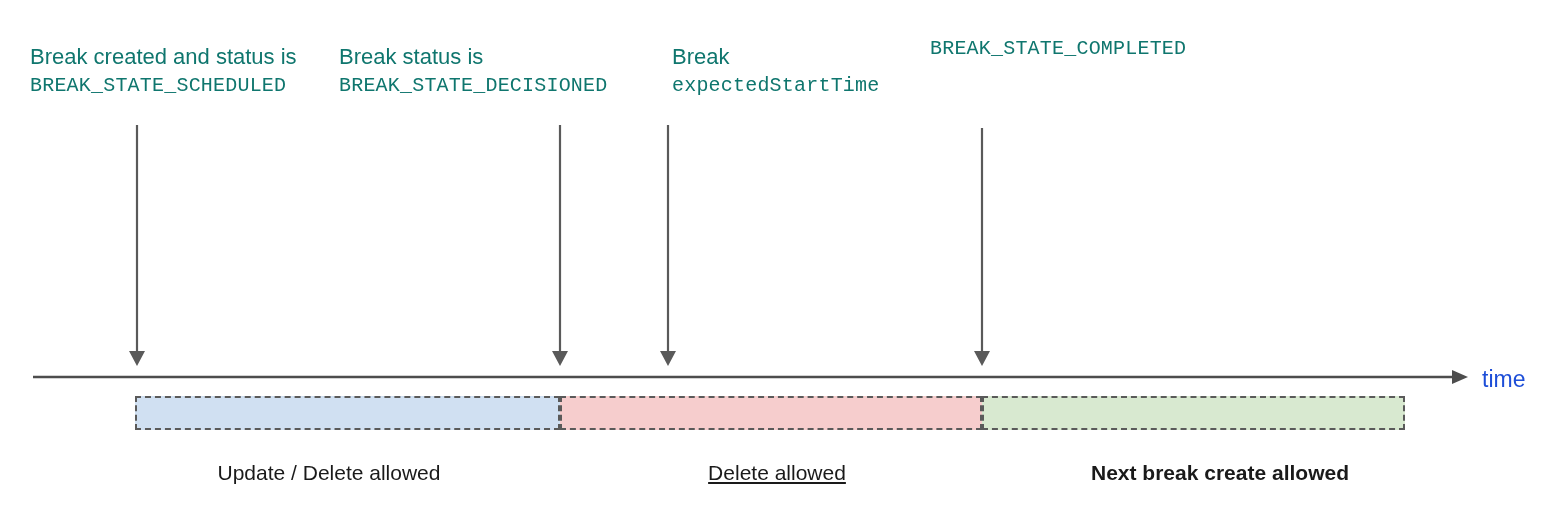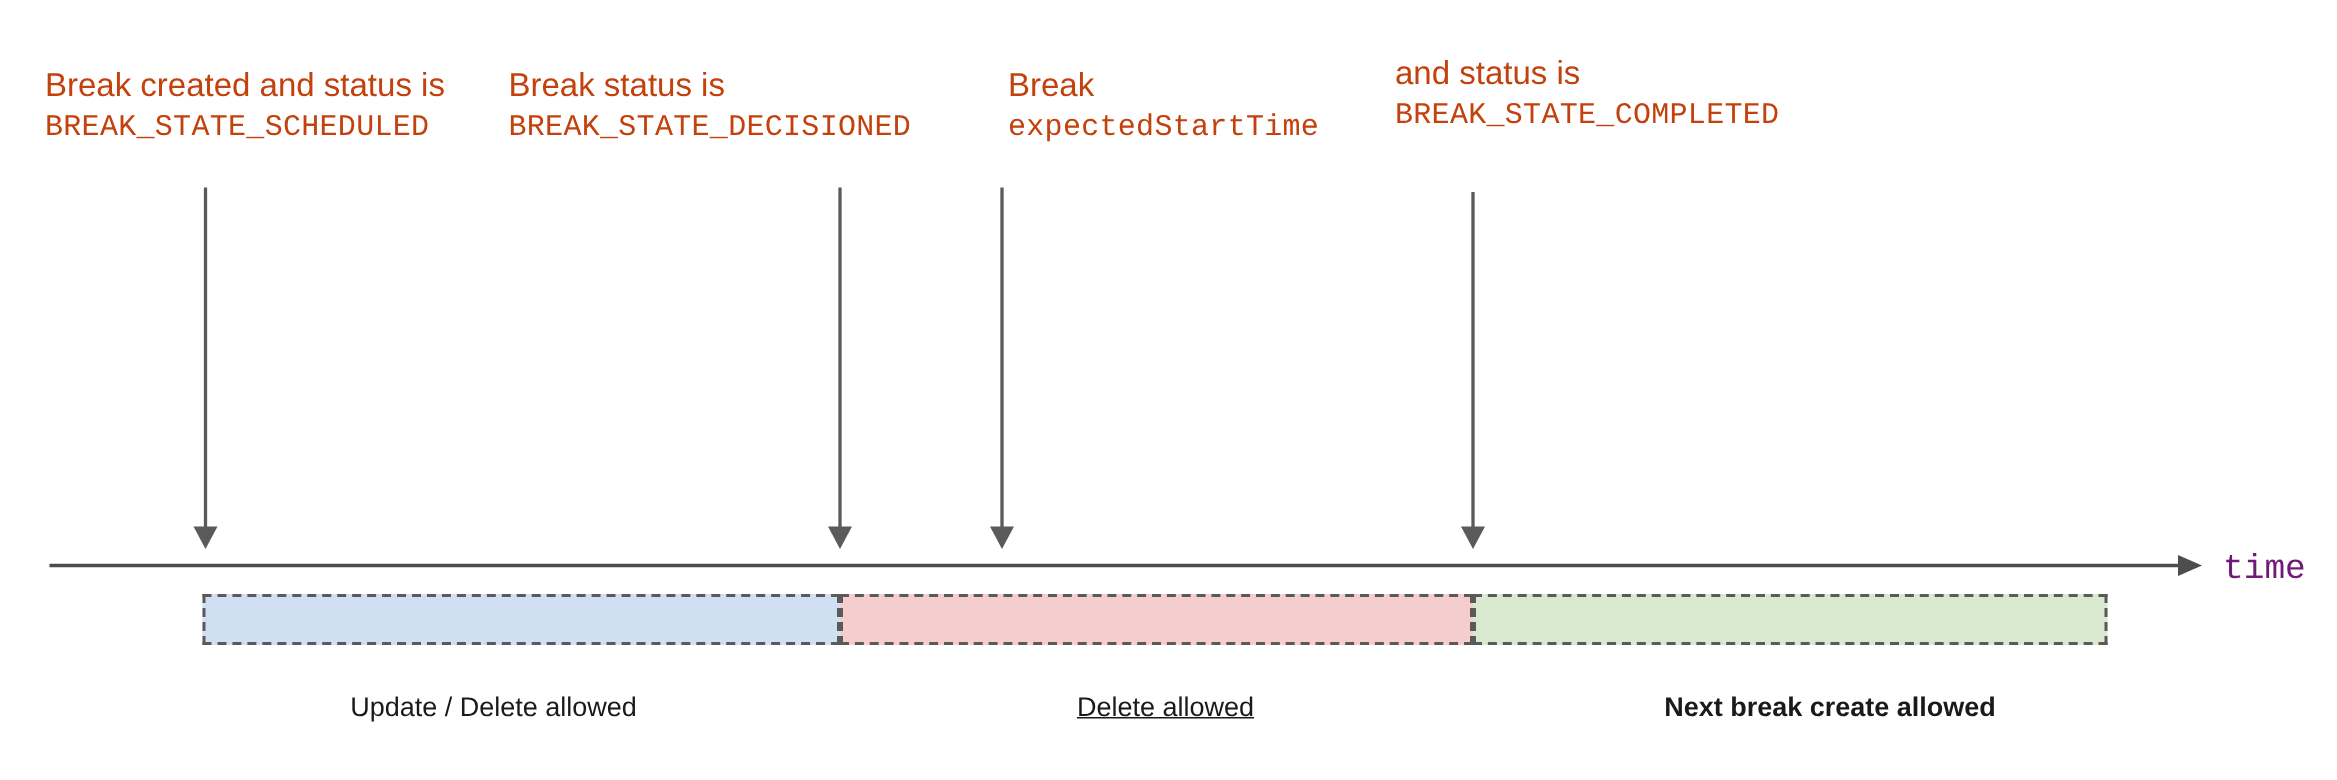--- a/index.html
+++ b/index.html
@@ -18,44 +18,44 @@
   #stage {
     position: absolute;
     left: 0; top: 0;
     width: 1558px;
     height: 520px;
   }
   .annot {
     position: absolute;
     line-height: 29px;
     font-size: 22px;
-    color: #c2410c;
+    color: #0f766e;
     white-space: nowrap;
   }
   .annot .sans {
     font-family: "Liberation Sans", sans-serif;
     font-size: 22px;
   }
   .annot .mono {
     font-family: "Liberation Mono", "DejaVu Sans Mono", monospace;
     font-size: 20px;
     letter-spacing: 0.2px;
   }
   .annot > div { display: block; }
 
   .axis-label {
     position: absolute;
-    font-family: Liberation Mono, monospace;
+    font-family: Liberation Sans, sans-serif;
     font-size: 23px;
-    color: #701a75;
+    color: #1d4ed8;
   }
   .phase-label {
     position: absolute;
     font-family: "Liberation Sans", sans-serif;
-    font-size: 18px;
+    font-size: 21px;
     color: #1a1a1a;
     text-align: right;
     white-space: nowrap;
     transform: translateX(-50%);
   }
   .bar {
     position: absolute;
     top: 396px;
     height: 34px;
     box-sizing: border-box;
@@ -83,21 +83,20 @@
     <div class="sans">Break status is</div>
     <div class="mono">BREAK_STATE_DECISIONED</div>
   </div>
 
   <div class="annot" id="annot-2" style="left: 672px; top: 42px;">
     <div class="sans">Break</div>
     <div class="mono">expectedStartTime</div>
   </div>
 
   <div class="annot" id="annot-3" style="left: 930px; top: 34px;">
-    <div class="sans">and status is</div>
     <div class="mono">BREAK_STATE_COMPLETED</div>
   </div>
 
   <div class="bar" id="bar-0" style="left: 135px; width: 425px; background: rgb(208, 224, 242); border-color: rgb(90, 90, 90);"></div>
   <div class="bar" id="bar-1" style="left: 560px; width: 422px; background: rgb(246, 205, 205); border-color: rgb(90, 90, 90);"></div>
   <div class="bar" id="bar-2" style="left: 982px; width: 423px; background: rgb(216, 233, 208); border-color: rgb(90, 90, 90);"></div>
 
   <div class="phase-label" id="plabel-0" style="left: 329px; top: 461px;">Update / Delete allowed</div>
   <div class="phase-label" id="plabel-1" style="left: 777px; top: 461px; text-decoration: underline;">Delete allowed</div>
   <div class="phase-label" id="plabel-2" style="left: 1220px; top: 461px; font-weight: bold;">Next break create allowed</div>

